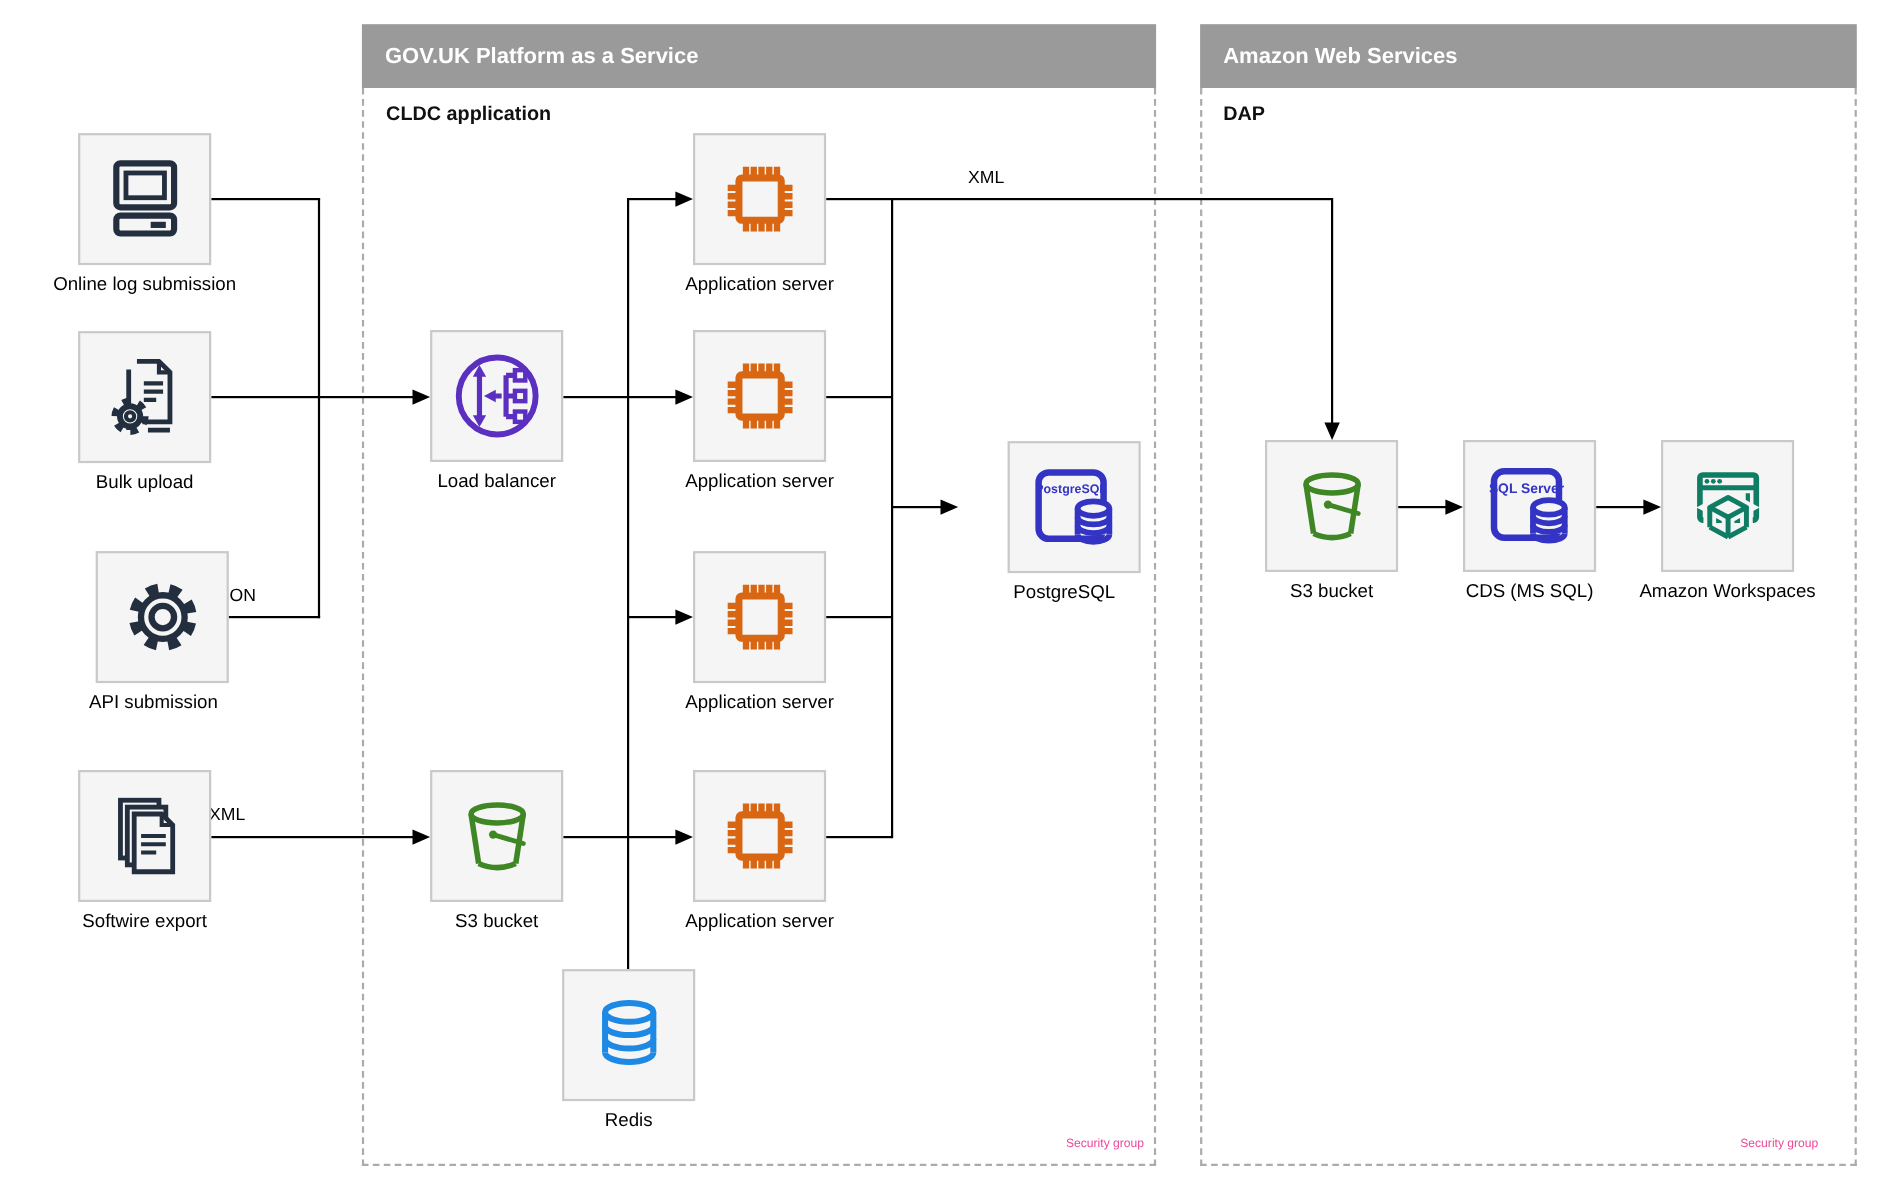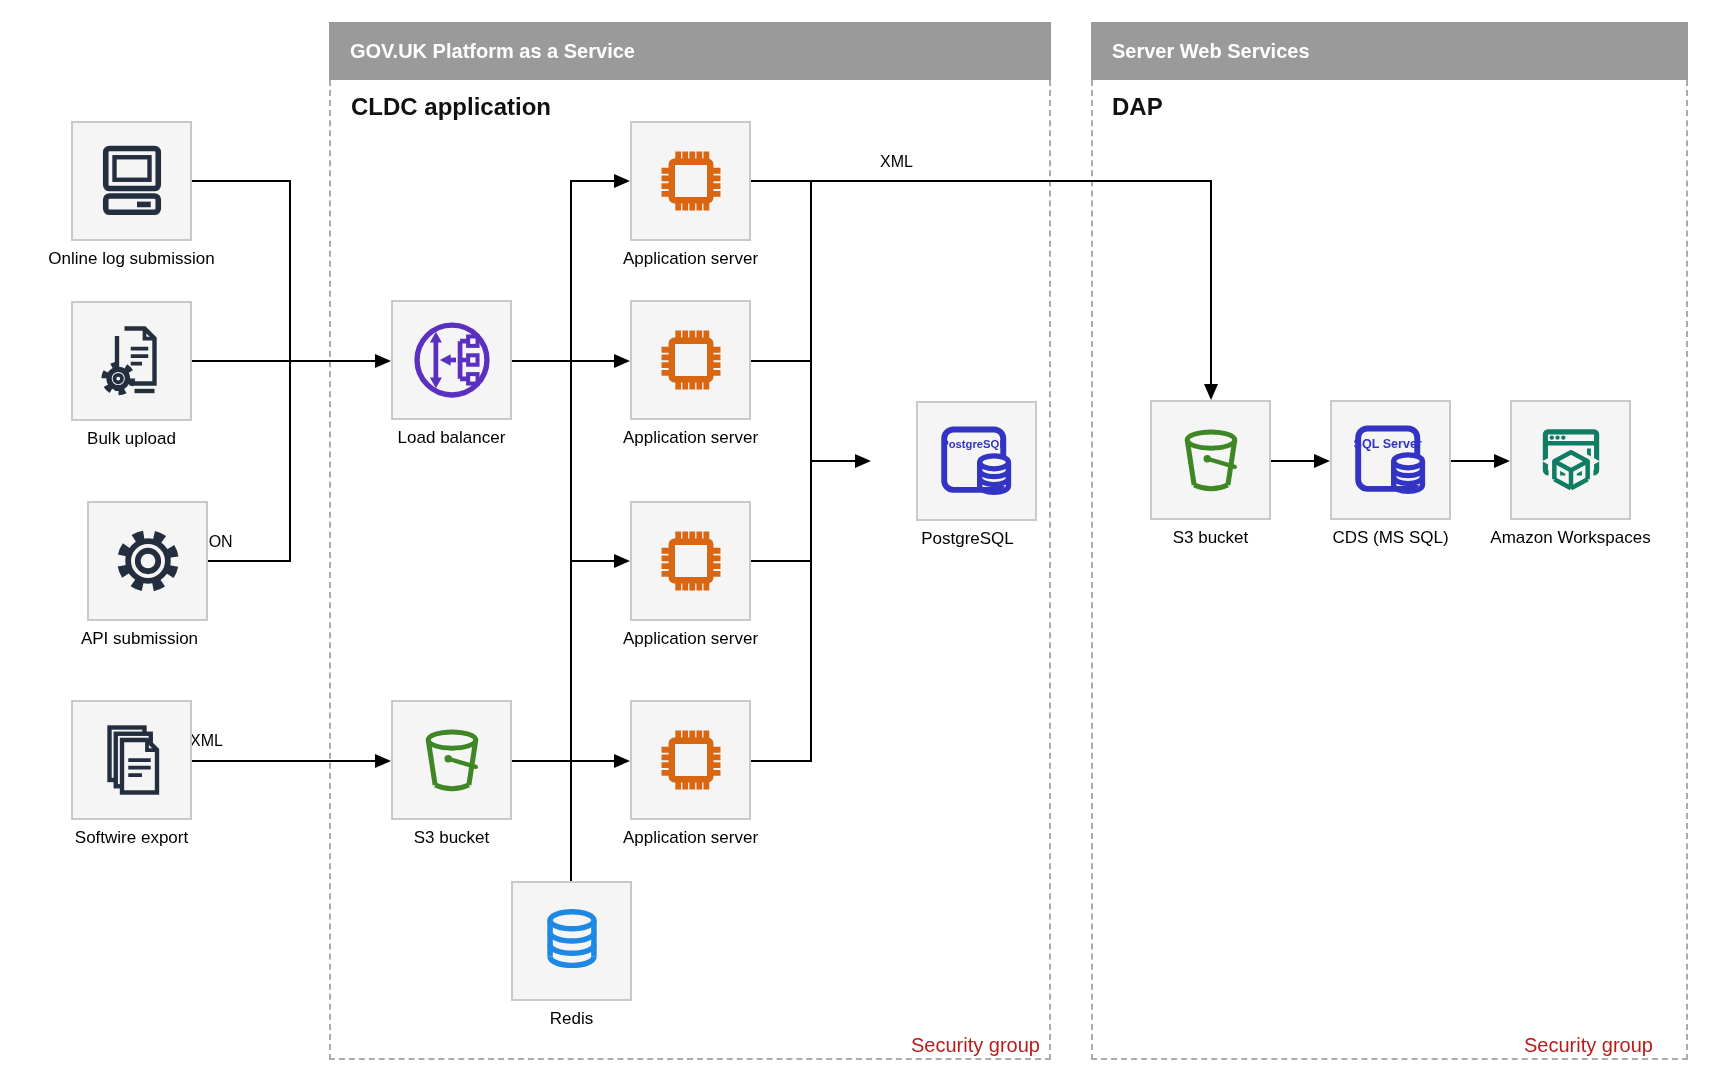--- a/index.html
+++ b/index.html
@@ -1,22 +1,22 @@
 <!DOCTYPE html>
 <html><head>
 <meta charset="utf-8">
 <style>
   html,body{margin:0;padding:0;background:#ffffff;}
   body{width:1712px;height:1082px;position:relative;font-family:"Liberation Sans",sans-serif;overflow:hidden;}
   
   .panel-header{position:absolute;height:58px;background:#9a9a9a;color:#ffffff;
     font-weight:bold;font-size:20px;line-height:58px;padding-left:21px;box-sizing:border-box;}
   .panel-body{position:absolute;border:2px dashed #ababab;border-top:none;box-sizing:border-box;}
-  .panel-tag{position:absolute;font-weight:bold;font-size:24px;color:#111;}
-  .panel-footer{position:absolute;font-size:20px;color:#b91c1c;}
+  .panel-tag{position:absolute;font-weight:bold;font-size:18px;color:#111;}
+  .panel-footer{position:absolute;font-size:11px;color:#ec4899;}
   
   .node{position:absolute;width:121px;height:120px;}
   .node .box{width:121px;height:120px;background:#f5f5f5;border:2px solid #c9c9c9;
     box-sizing:border-box;display:flex;align-items:center;justify-content:center;}
   .node .nlabel{position:absolute;top:128px;left:50%;transform:translateX(-50%);
     white-space:nowrap;font-size:17px;color:#000;}
   
   .edge{position:absolute;background:#000;}
   .edge.h{height:2px;}
   .edge.v{width:2px;}
@@ -32,21 +32,21 @@
 <body>
 
 <div class="panel-header" style="left:329px;top:22px;width:722px;">
   <span>GOV.UK Platform as a Service</span>
 </div>
 <div class="panel-body" style="left:329px;top:80px;width:722px;height:980px;"></div>
 <div class="panel-tag" style="left:351px;top:93px;">CLDC application</div>
 <div class="panel-footer" style="left:904px;top:1034px;width:136px;text-align:right;">Security group</div>
 
 <div class="panel-header" style="left:1091px;top:22px;width:597px;">
-  <span>Server Web Services</span>
+  <span>Amazon Web Services</span>
 </div>
 <div class="panel-body" style="left:1091px;top:80px;width:597px;height:980px;"></div>
 <div class="panel-tag" style="left:1112px;top:93px;">DAP</div>
 <div class="panel-footer" style="left:1517px;top:1034px;width:136px;text-align:right;">Security group</div>
 
 <div class="edge h" style="left:192px;top:180px;width:99px;"></div>
 <div class="edge v" style="left:289px;top:180px;height:382px;"></div>
 <div class="edge h" style="left:192px;top:360px;width:184px;"></div>
 <div class="arrow-r" style="left:375px;top:354px;"></div>
 <div class="edge h" style="left:192px;top:560px;width:99px;"></div>

